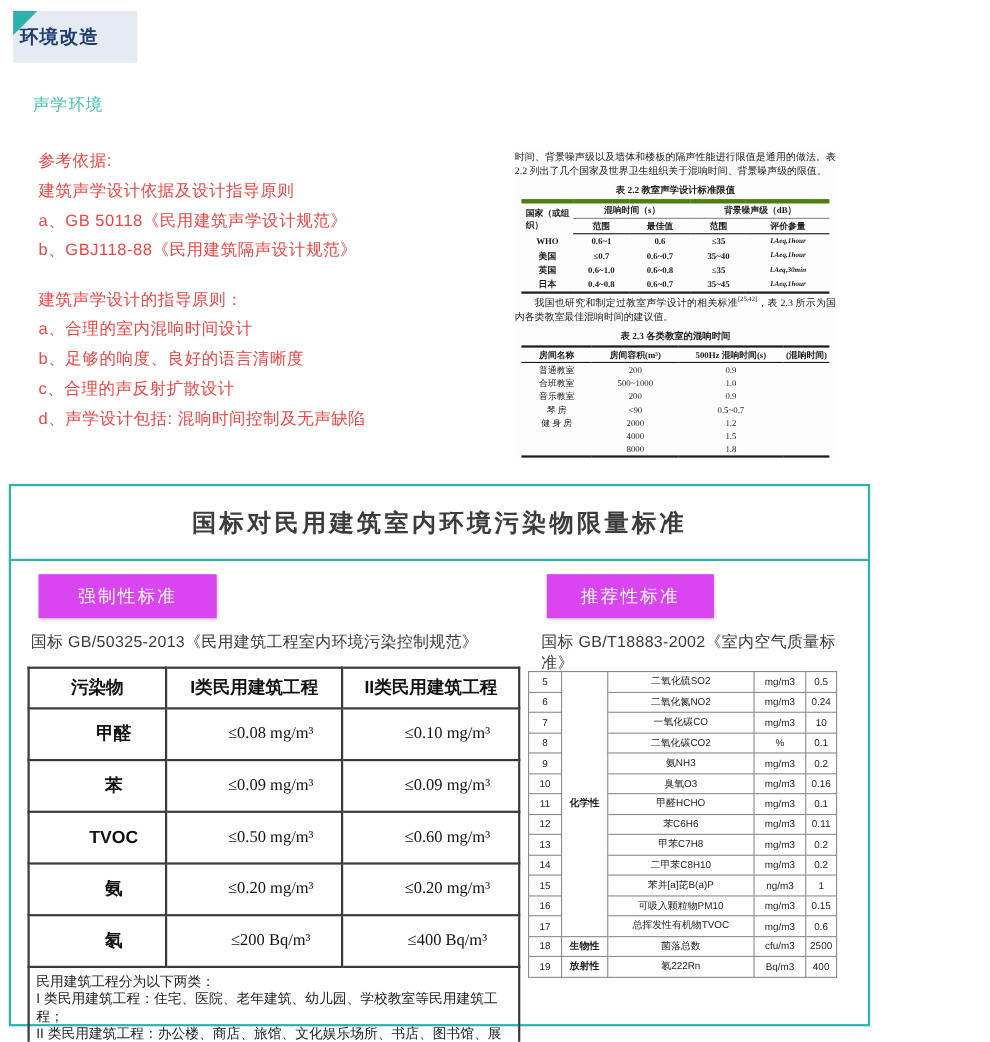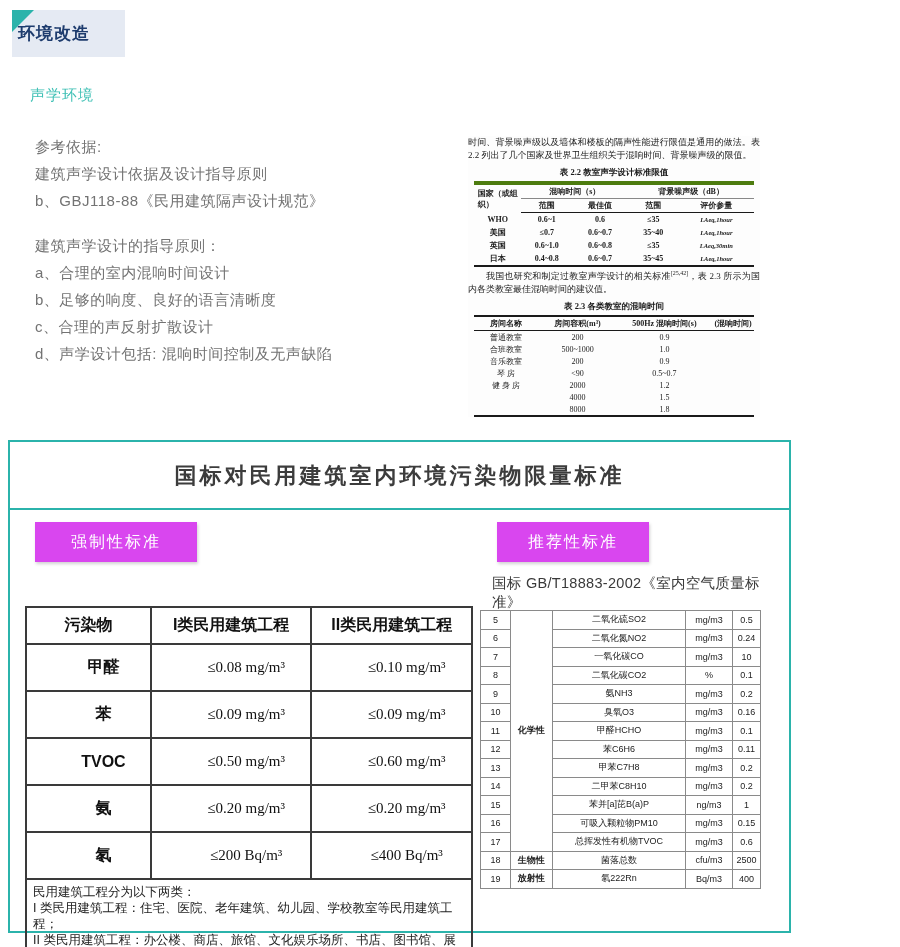--- a/index.html
+++ b/index.html
@@ -9,21 +9,21 @@
   
   .tab { position:absolute; left:12px; top:10px; width:113px; height:47px;
          background:#e5eaf3; color:#1e3c6e; font-size:17px; font-weight:bold;
          display:flex; align-items:center; justify-content:flex-start; padding-left:6px; letter-spacing:1px; }
   .tab-corner { position:absolute; left:0; top:0; width:0; height:0;
                 border-top:22px solid #2bb3ab; border-right:22px solid transparent; }
 
   .section-label { position:absolute; left:30px; top:86px; color:#3fc0b5; font-size:15px; letter-spacing:1px; }
 
   
-  .ref-block { position:absolute; left:35px; top:133px; width:430px; color:#737373; font-size:15px; }
+  .ref-block { position:absolute; left:35px; top:133px; width:430px; color:#ef4444; font-size:15px; }
   .ref-line { height:27px; line-height:27px; letter-spacing:0.5px; }
   .ref-line.blank { height:18px; }
 
   
   .scan { position:absolute; left:468px; top:136px; width:292px; background:#fdfdfd;
           font-family:"Liberation Serif", serif; color:#1a1a1a; font-size:9px; line-height:13px; }
   .scan p { text-align:justify; }
   .scan p.indent { text-indent:2em; }
   .scan sup { font-size:6px; }
   .scan .tcaption { text-align:center; font-weight:bold; font-size:8.5px; margin:4px 0 2px 0; }
@@ -79,20 +79,21 @@
 <div class="tab">
   <span class="tab-corner"></span>
   <span>环境改造</span>
 </div>
 
 <div class="section-label">声学环境</div>
 
 <div class="ref-block">
     <div class="ref-line">参考依据:</div>
     <div class="ref-line">建筑声学设计依据及设计指导原则</div>
+    <div class="ref-line">a、GB 50118《民用建筑声学设计规范》</div>
     <div class="ref-line">b、GBJ118-88《民用建筑隔声设计规范》</div>
     <div class="ref-line blank"></div>
     <div class="ref-line">建筑声学设计的指导原则：</div>
     <div class="ref-line">a、合理的室内混响时间设计</div>
     <div class="ref-line">b、足够的响度、良好的语言清晰度</div>
     <div class="ref-line">c、合理的声反射扩散设计</div>
     <div class="ref-line">d、声学设计包括: 混响时间控制及无声缺陷</div>
   </div>
 
 <div class="scan">
@@ -216,20 +217,21 @@
   </table>
 </div>
 
 <div class="big-box">
   <div class="big-box-title">国标对民用建筑室内环境污染物限量标准</div>
   <div class="box-content">
 
     <button class="std-button mandatory">
       <span>强制性标准</span>
     </button>
+    <div class="std-subtitle mandatory">国标 GB/50325-2013《民用建筑工程室内环境污染控制规范》</div>
 
     <button class="std-button recommended">
       <span>推荐性标准</span>
     </button>
     <div class="std-subtitle recommended">国标 GB/T18883-2002《室内空气质量标准》</div>
 
     <table class="mtable">
       <colgroup>
           <col style="width:28%">
           <col style="width:36%">

